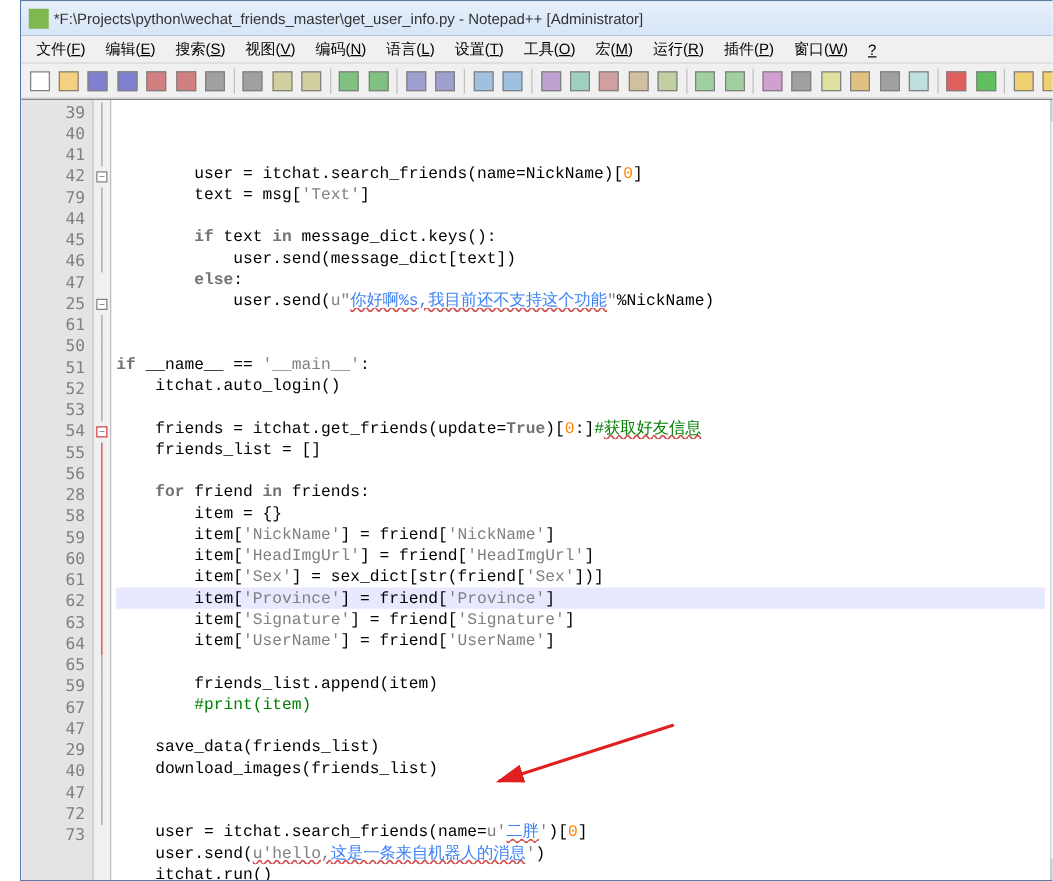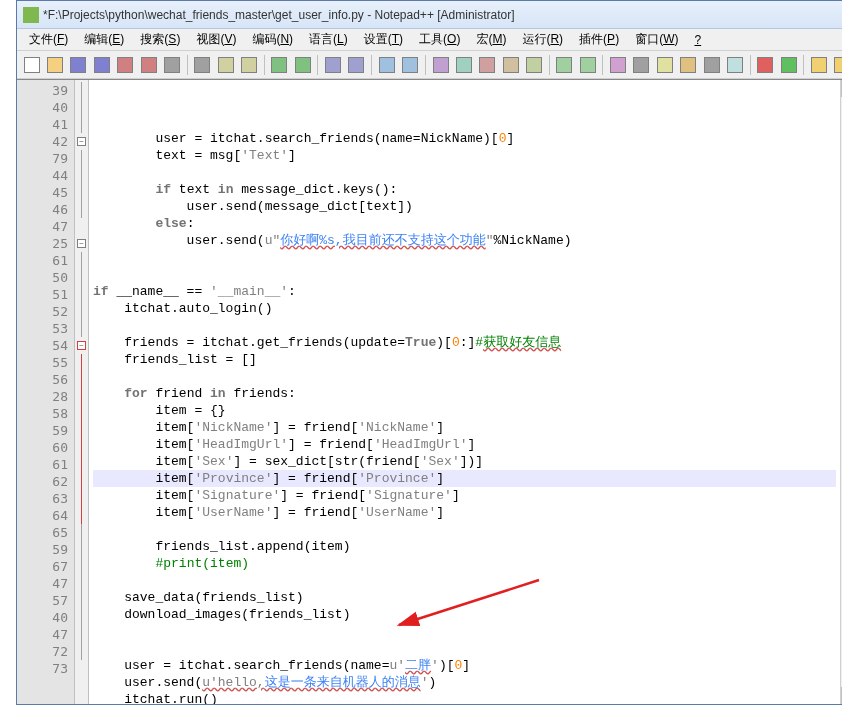--- a/index.html
+++ b/index.html
@@ -198,21 +198,21 @@
         <div class="ln">59</div>
         <div class="ln">60</div>
         <div class="ln">61</div>
         <div class="ln">62</div>
         <div class="ln">63</div>
         <div class="ln">64</div>
         <div class="ln">65</div>
         <div class="ln">59</div>
         <div class="ln">67</div>
         <div class="ln">47</div>
-        <div class="ln">57</div>
+        <div class="ln">29</div>
         <div class="ln">40</div>
         <div class="ln">47</div>
         <div class="ln">72</div>
         <div class="ln">73</div>
       </div>
     <div class="fold" id="fold">
         <div class="fold-spacer">
           <div class="fold-line"></div>
         </div>
         <div class="fold-spacer">

